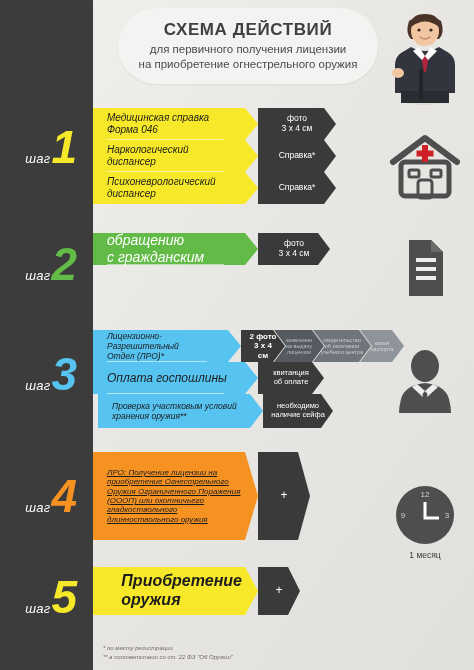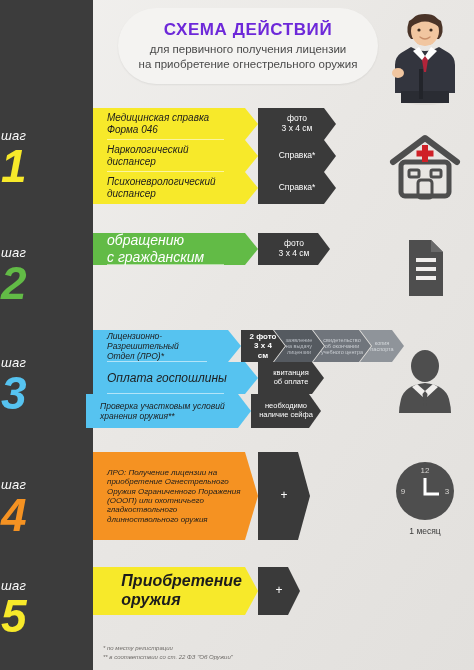--- a/index.html
+++ b/index.html
@@ -17,23 +17,22 @@
 
   
   .sidebar {
     position: absolute; left: 0; top: 0;
     width: 93px; height: 670px;
     background: #3c3c3c;
   }
   .step-label {
     position: absolute; left: 0; width: 93px;
     display: flex; align-items: baseline; justify-content: flex-end;
-    padding-right: 1px;
+    padding-right: 16px;
     font-style: italic;
-    flex-direction: column;
   }
   .step-word {
     color: #ffffff; font-size: 13px; font-style: italic;
     letter-spacing: .2px; padding-bottom: 4px;
   }
   .step-num {
     font-size: 46px; font-weight: bold; font-style: italic;
     line-height: .85; margin-left: 1px;
   }
 
@@ -60,34 +59,34 @@
     line-height: 1.15;
     padding: 16px 7px;
     clip-path: polygon(0 0, calc(100% - 12px) 0, 100% 50%, calc(100% - 12px) 100%, 0 100%, 12px 50%);
   }
   .tag.first { clip-path: polygon(0 0, calc(100% - 12px) 0, 100% 50%, calc(100% - 12px) 100%, 0 100%); }
 
   
   .c-yellow { background: #f7e92a; }
   .c-green  { background: #62bb46; }
   .c-blue   { background: #56c3f0; }
-  .c-orange { background: #f59222; }
+  .c-orange { background: #f59222; text-decoration: underline; }
   .c-yellow2{ background: #f7e92a; }
 
   
   .header {
     position: absolute; left: 118px; top: 8px;
     width: 260px; height: 76px;
     background: #f4f3f1; border-radius: 38px;
     display: flex; flex-direction: column;
     align-items: center; justify-content: center;
     box-shadow: 0 1px 2px rgba(0,0,0,.07);
   }
   .header .h1 {
-    font-size: 17px; font-weight: bold; color: #6d28d9;
+    font-size: 17px; font-weight: bold; color: #404040;
     letter-spacing: .6px;
   }
   .header .h2 {
     font-size: 11.5px; color: #4a4a4a; text-align: center;
     line-height: 1.3; margin-top: 2px;
   }
 
   
   .icon-slot { position: absolute; display: flex; flex-direction: column;
                align-items: center; justify-content: center; }
@@ -287,21 +286,21 @@
       <div class="sep"></div>
     </div>
     <div class="tag first" style="width:66px; font-size:7.5px;">
       <div>
         <span>квитанция</span><br>
         <span>об оплате</span>
       </div>
     </div>
   </div>
 
-  <div class="band" style="left:86px; top:394px; height:34px;">
+  <div class="band" style="left:98px; top:394px; height:34px;">
     <div class="band-body c-blue" style="width:165px;">
       <div class="txt" style="font-size:8.5px;">
         <span>Проверка участковым условий</span><br>
         <span>хранения оружия**</span>
       </div>
     </div>
     <div class="tag first" style="width:70px; font-size:7.5px;">
       <div>
         <span>необходимо</span><br>
         <span>наличие сейфа</span>
@@ -320,21 +319,21 @@
 
   <div class="band" style="left:93px; top:452px; height:88px;">
     <div class="band-body c-orange" style="width:165px;">
       <div class="txt" style="font-size:8px;">ЛРО: Получение лицензии на приобретение Огнестрельного Оружия Ограниченного Поражения (ОООП) или охотничьего гладкоствольного длинноствольного оружия</div>
     </div>
     <div class="tag first" style="width:52px; font-size:12px;">
       <span>+</span>
     </div>
   </div>
 
-  <div class="icon-slot" style="left:382px; top:456px; width:86px; height:84px;">
+  <div class="icon-slot" style="left:382px; top:480px; width:86px; height:84px;">
     <svg width="62" height="62" viewBox="0 0 62 62">
       <circle cx="31" cy="31" r="29" fill="#4e4e4e"></circle>
       <text x="31" y="13" font-size="8" fill="#d8d6d3" text-anchor="middle" font-family="Liberation Sans, sans-serif">12</text>
       <text x="53" y="34" font-size="8" fill="#d8d6d3" text-anchor="middle" font-family="Liberation Sans, sans-serif">3</text>
       <text x="9" y="34" font-size="8" fill="#d8d6d3" text-anchor="middle" font-family="Liberation Sans, sans-serif">9</text>
       <path d="M31 18 L31 34 L45 34" stroke="#ffffff" stroke-width="3" fill="none"></path>
     </svg>
     <div class="clock-cap">1 месяц</div>
   </div>
 

